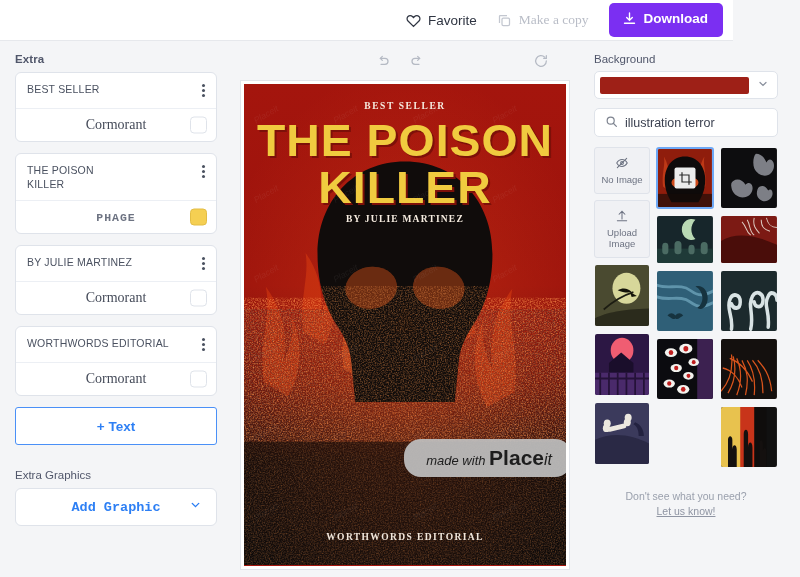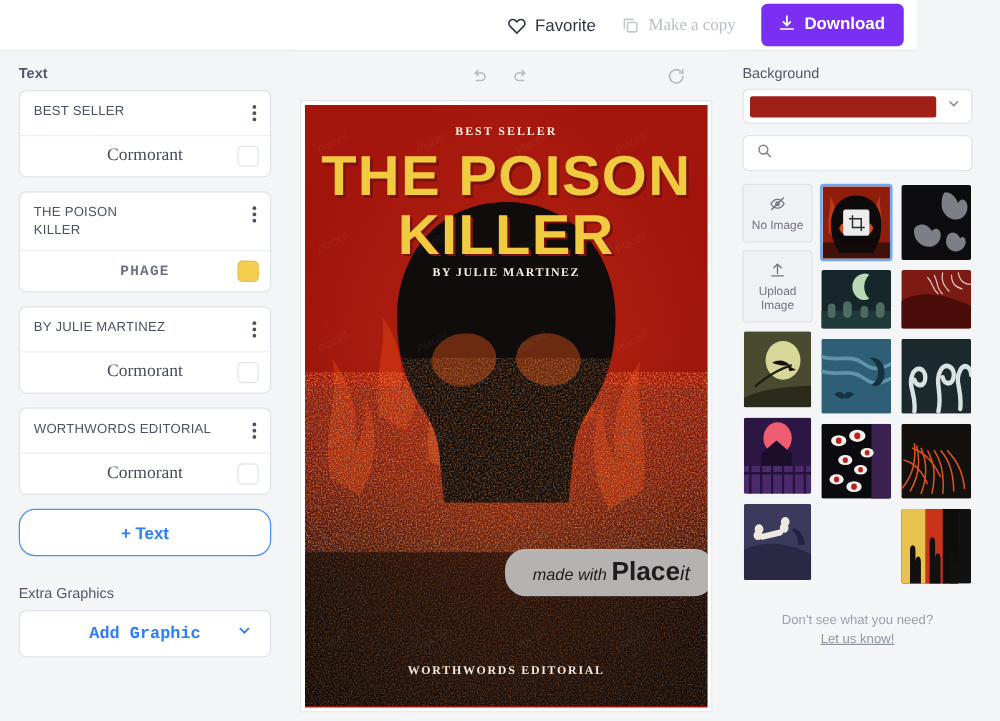--- a/index.html
+++ b/index.html
@@ -79,21 +79,21 @@
     font-family: "Liberation Mono", monospace; font-weight: bold;
     font-size: 11.5px; letter-spacing: 1px; color: #6d7382;
   }
   .swatch {
     position: absolute; right: 9px; top: 50%; transform: translateY(-50%);
     width: 17px; height: 17px; border-radius: 4px;
     border: 1px solid #dfe3ea; background: #fff;
   }
   .btn-outline {
     width: 100%; height: 38px; background: #fff;
-    border: 1px solid #4a90f7; border-radius: 13px;
+    border: 1px solid #4a90f7; border-radius: 3px;
     color: #2d7ff4; font-size: 13.5px; font-weight: bold;
     display: flex; align-items: center; justify-content: center;
     cursor: pointer; margin-top: 5px;
   }
   .btn-plain {
     width: 100%; height: 38px; background: #fff;
     border: 1px solid #dfe3ea; border-radius: 6px;
     color: #2d7ff4; font-size: 13.5px; font-weight: bold;
     display: flex; align-items: center; justify-content: center;
     position: relative; cursor: pointer; font-family: Liberation Mono, monospace;
@@ -240,21 +240,21 @@
     </div>
     <div class="act-ico act-right">
       <svg width="16" height="16" viewBox="0 0 24 24" fill="none" stroke="#b5bac4" stroke-width="1.9" stroke-linecap="round">
         <path d="M20 12a8 8 0 11-2.4-5.7"></path>
           <path d="M20 4v4h-4"></path>
       </svg>
     </div>
   </div>
 
   <div class="sidebar">
-    <div class="sec-label">Text</div>
+    <div class="sec-label">Extra</div>
 
     <div class="text-card">
       <div class="tc-top">
         <div class="tc-text">BEST SELLER</div>
         <div class="dots">
             <i></i>
             <i></i>
             <i></i>
           </div>
       </div>
@@ -450,20 +450,21 @@
       </span>
     </div>
 
     <div class="search-box">
       <span>
         <svg width="13" height="13" viewBox="0 0 24 24" fill="none" stroke="#7d838f" stroke-width="2.2" stroke-linecap="round">
           <circle cx="10.5" cy="10.5" r="6.5"></circle>
             <path d="M15.3 15.3L21 21"></path>
         </svg>
       </span>
+      <input value="illustration terror" placeholder="Search backgrounds" style="">
     </div>
 
     <div class="grid">
 
       <div class="gcol">
         <div class="tile util">
           <span>
             <svg width="14" height="14" viewBox="0 0 24 24" fill="none" stroke="#6d7382" stroke-width="1.8" stroke-linecap="round">
               <path d="M3 12s3.5-6 9-6 9 6 9 6-3.5 6-9 6-9-6-9-6z"></path>
                 <circle cx="12" cy="12" r="2.4"></circle>

